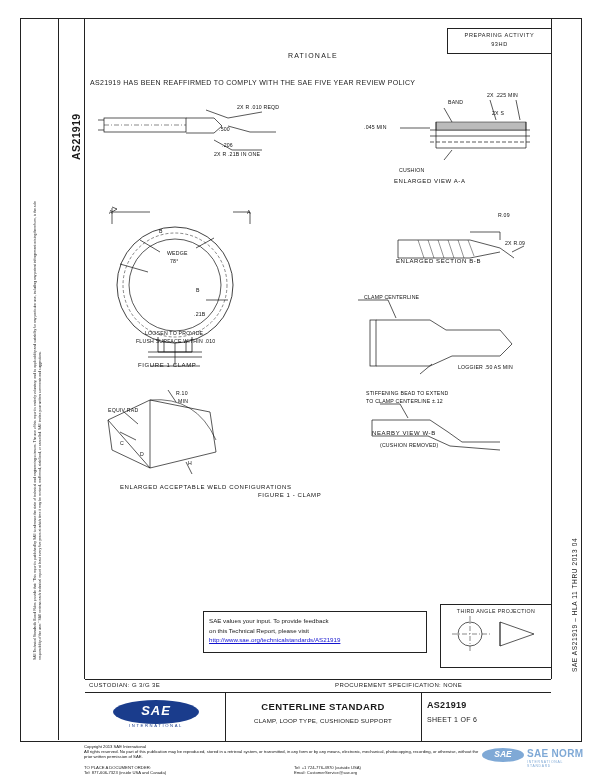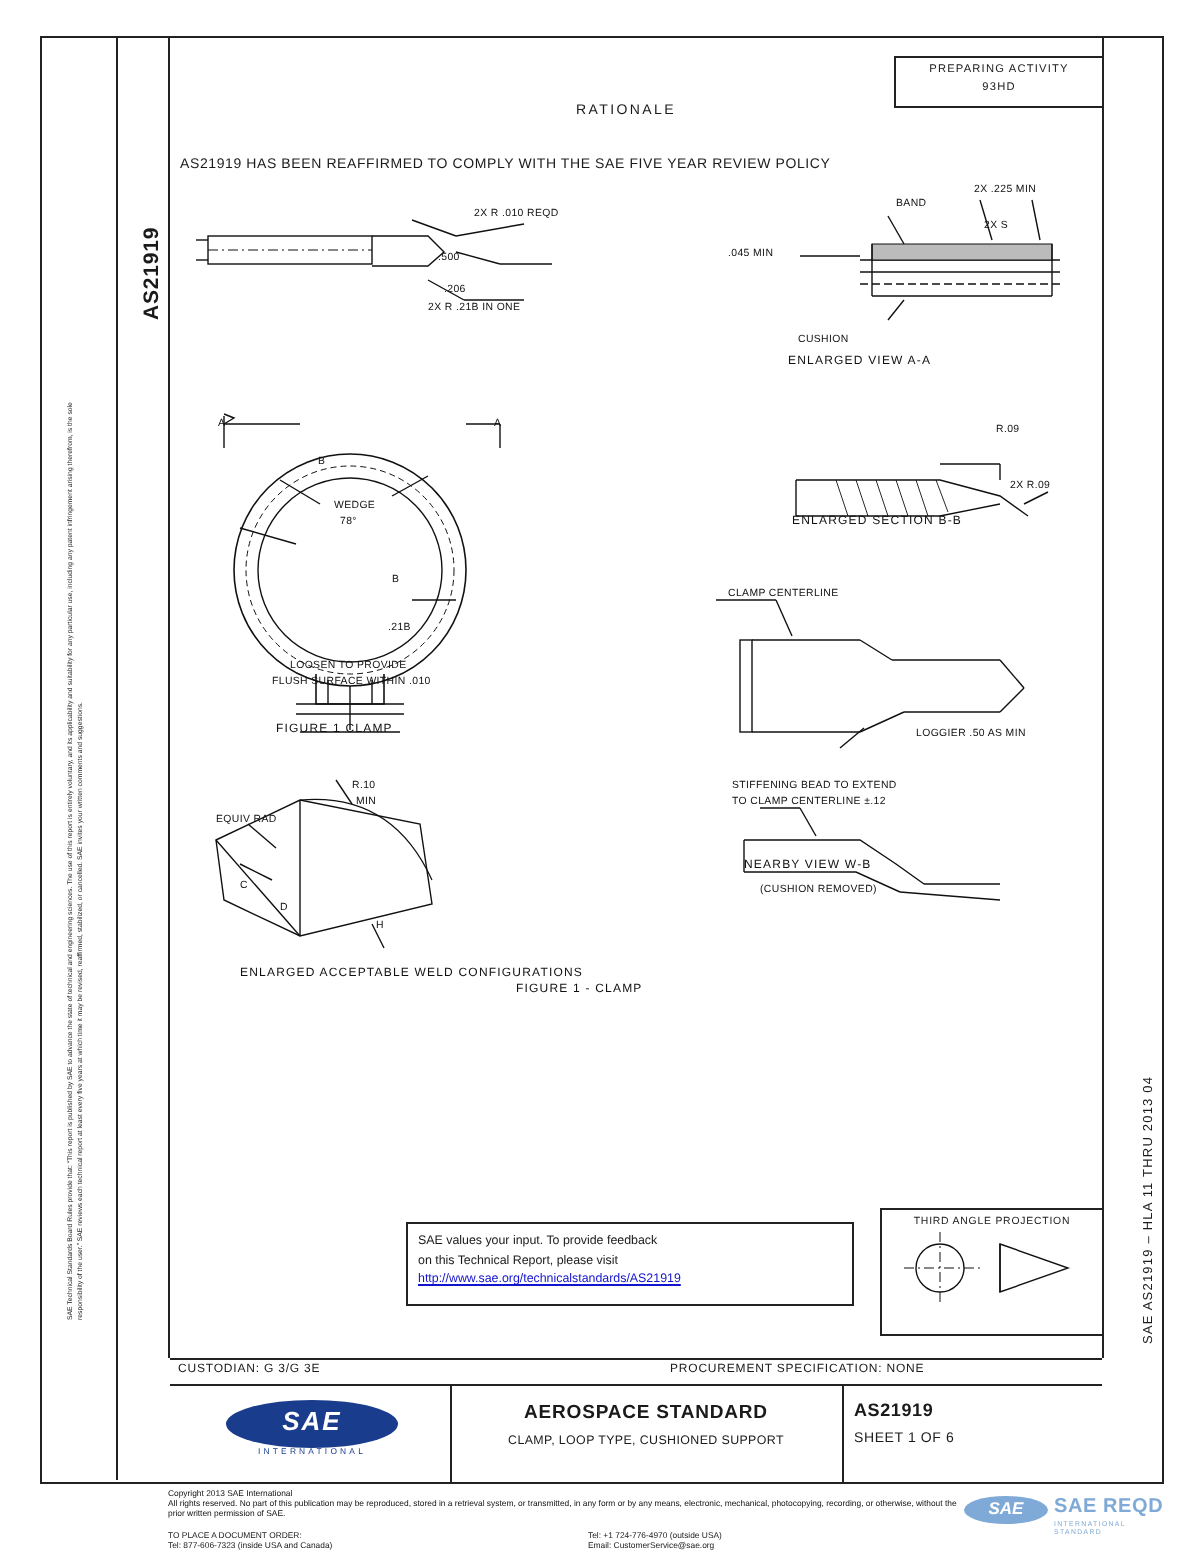--- a/index.html
+++ b/index.html
@@ -259,21 +259,21 @@
       <div class="tb-proc">PROCUREMENT SPECIFICATION: NONE</div>
     </div>
     <div class="tb-logo-cell">
       <div class="sae-logo">
         <div class="oval"></div>
         <div class="txt">SAE</div>
         <div class="intl">INTERNATIONAL</div>
       </div>
     </div>
     <div class="tb-mid-cell">
-      <div class="tb-title">AEROSPACE STANDARD</div>
+      <div class="tb-title">CENTERLINE STANDARD</div>
       <div class="tb-sub">CLAMP, LOOP TYPE, CUSHIONED SUPPORT</div>
     </div>
     <div class="tb-right-cell">
       <div class="tb-num">AS21919</div>
       <div class="tb-sheet">SHEET 1 OF 6</div>
     </div>
   </div>
 
   <div class="foot">
     <div class="c">Copyright 2013 SAE International</div>
@@ -288,17 +288,17 @@
     <div class="foot-right">
       <div>Tel: +1 724-776-4970 (outside USA)</div>
       <div>Email: CustomerService@sae.org</div>
       <div><span>SAE WEB ADDRESS:</span> <span>http://www.sae.org</span></div>
     </div>
   </div>
 
   <div class="wm">
     <div class="oval"></div>
     <div class="sae">SAE</div>
-    <div class="name">SAE REQD</div>
+    <div class="name">SAE NORM</div>
     <div class="sub">INTERNATIONAL  STANDARD</div>
   </div>
 
 </div>
 
 </body></html>

